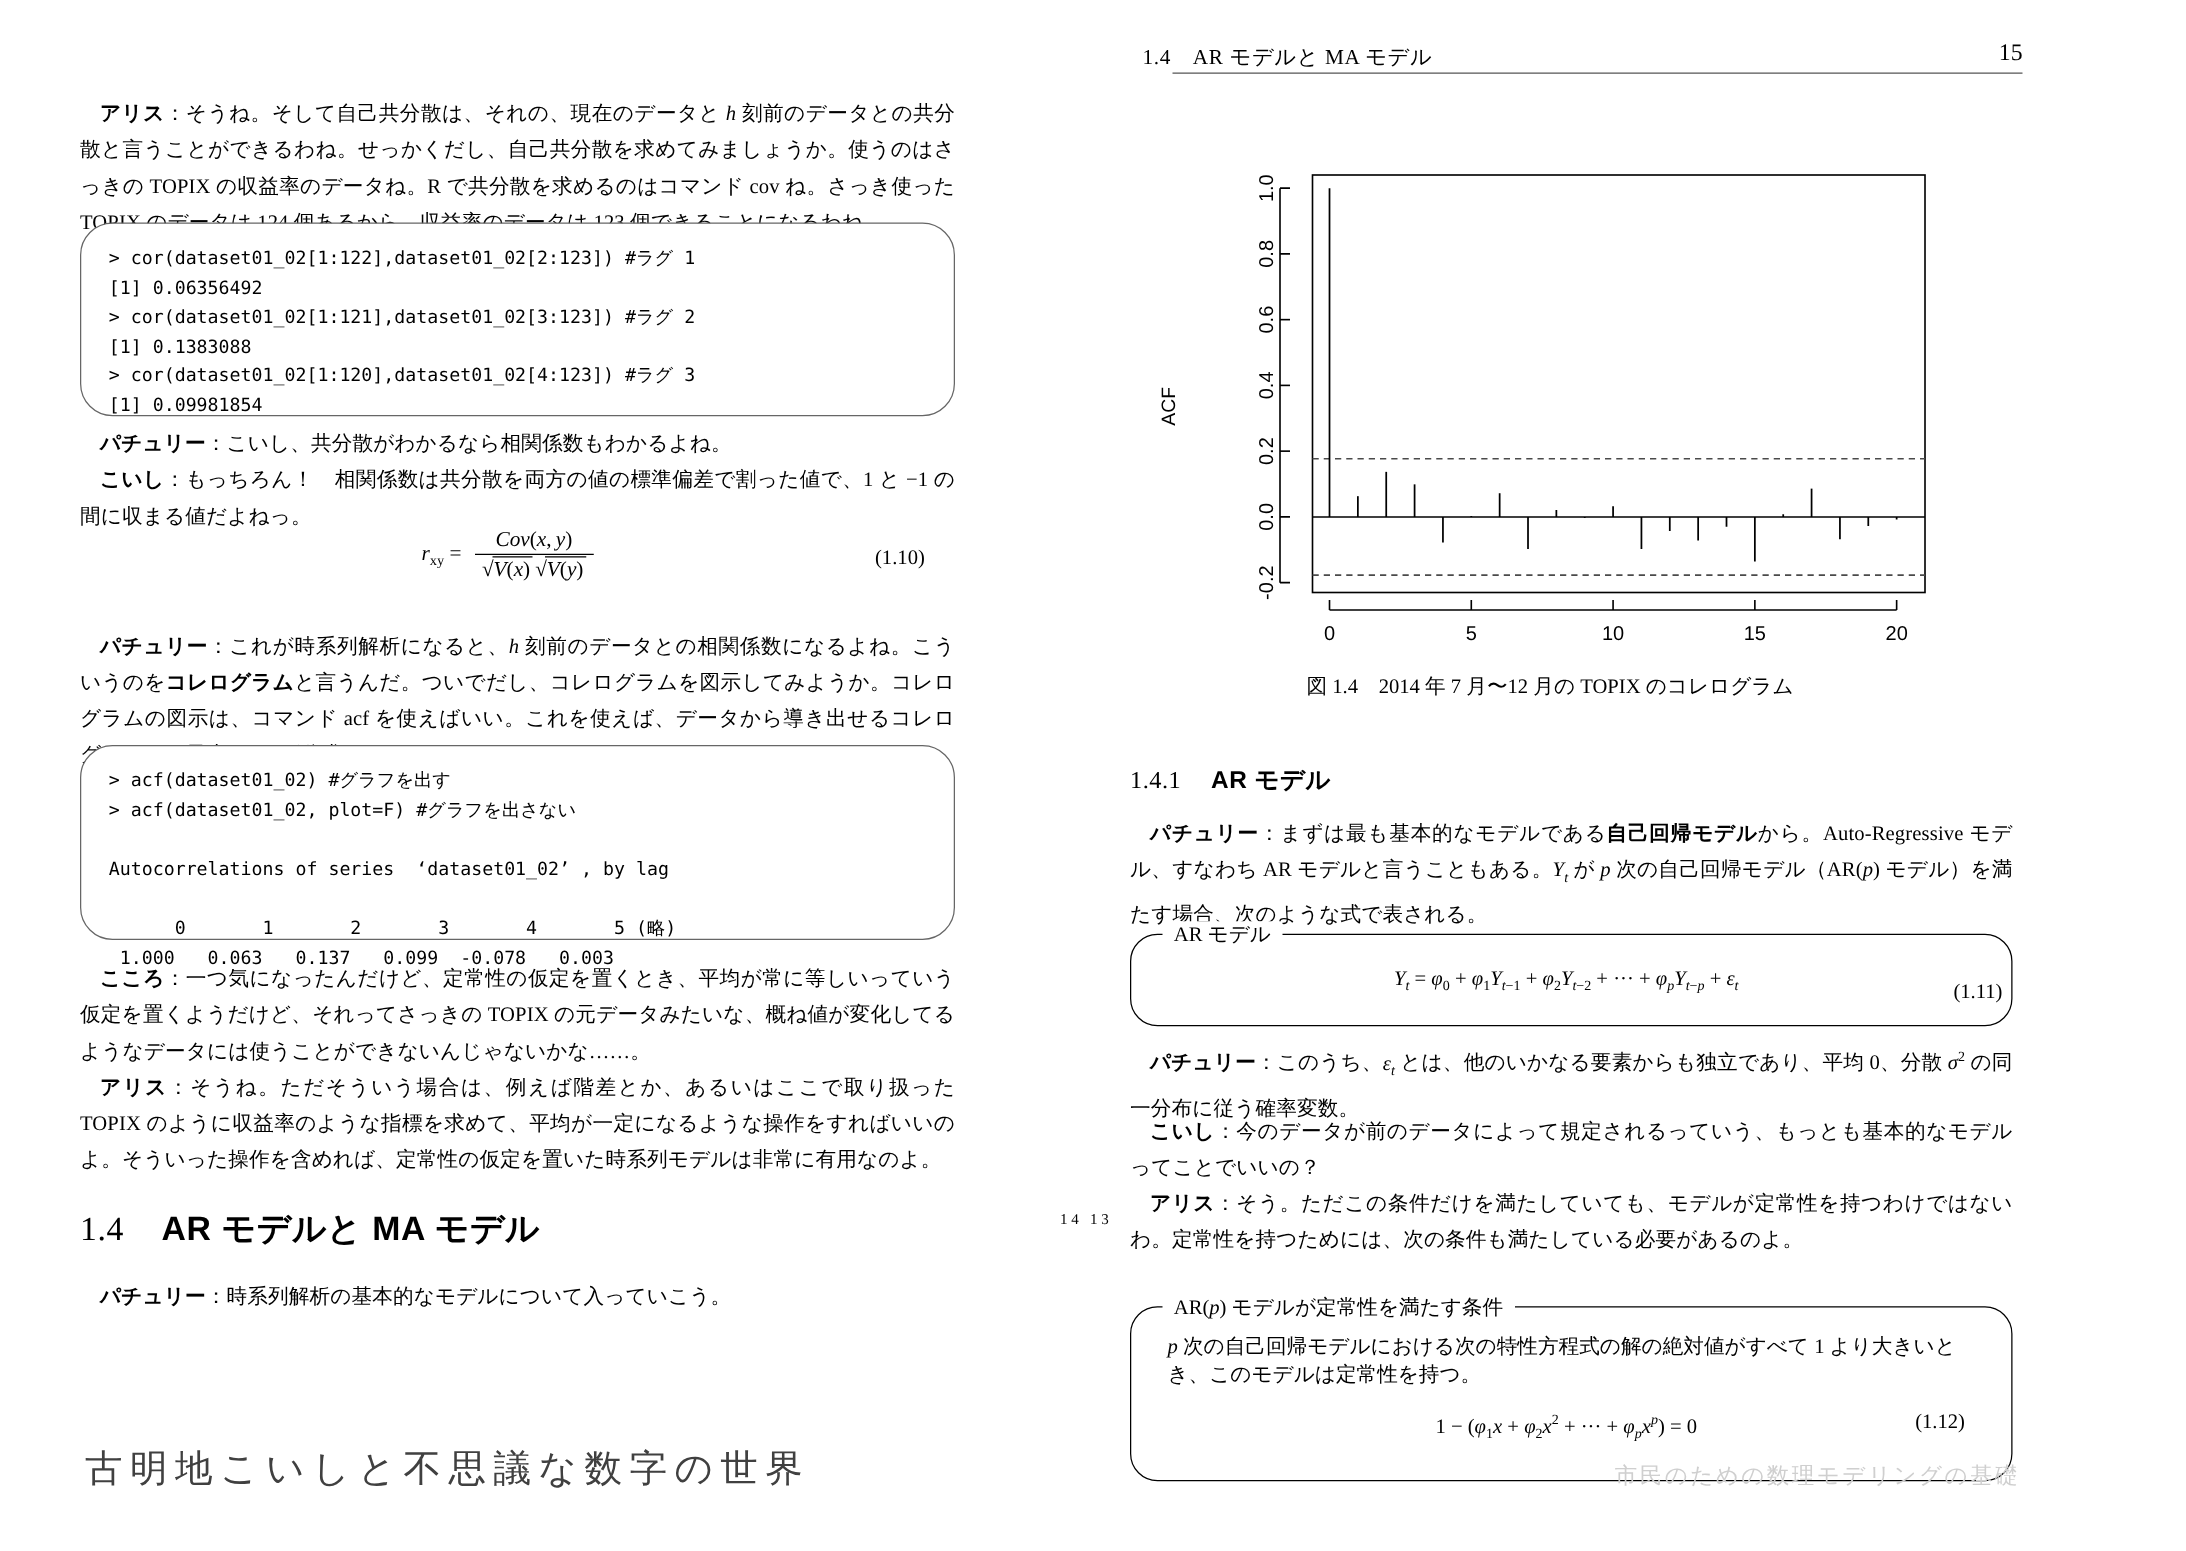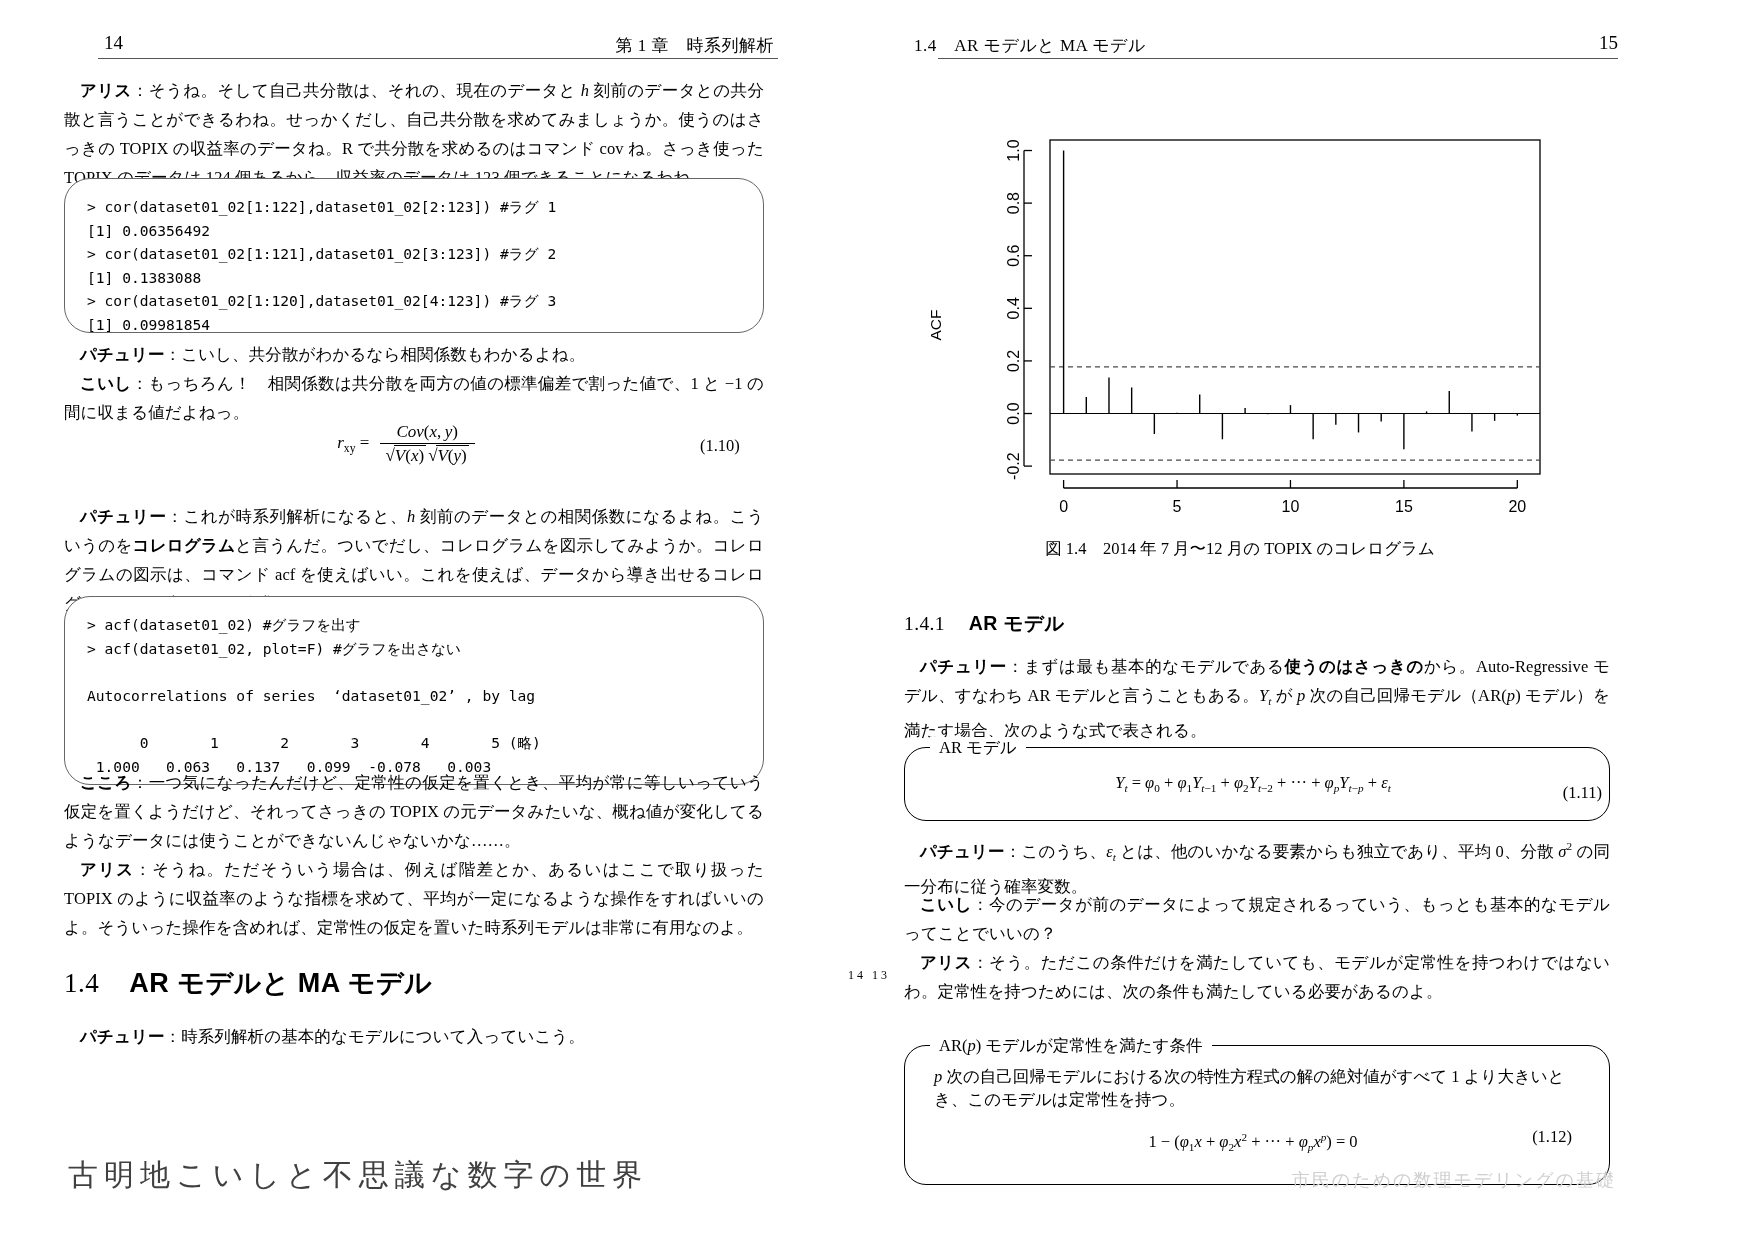--- a/index.html
+++ b/index.html
@@ -197,25 +197,20 @@
   }
   sub, sup { font-size: .68em; }
 </style>
 </head>
 <body>
 
 <div class="page">
 
   <div class="col col-left">
 
-    <div class="runhead">
-      <div class="rh-left">14</div>
-      <div class="rh-right">第 1 章　時系列解析</div>
-      <div class="rh-rule"></div>
-    </div>
 
     <div class="para" style="top:76px; left:24px; width:700px; text-indent:16px;">
       <span class="nm">アリス</span>：そうね。そして自己共分散は、それの、現在のデータと <em class="mathit">h</em> 刻前のデータとの共分散と言うことができるわね。せっかくだし、自己共分散を求めてみましょうか。使うのはさっきの TOPIX の収益率のデータね。R で共分散を求めるのはコマンド cov ね。さっき使った TOPIX のデータは 124 個あるから、収益率のデータは 123 個できることになるわね。
     </div>
 
     <div class="codebox" style="top:178px; left:24px; width:700px; height:155px;"><span>&gt; cor(dataset01_02[1:122],dataset01_02[2:123]) #ラグ 1</span>
 <span>[1] 0.06356492</span>
 <span>&gt; cor(dataset01_02[1:121],dataset01_02[3:123]) #ラグ 2</span>
 <span>[1] 0.1383088</span>
 <span>&gt; cor(dataset01_02[1:120],dataset01_02[4:123]) #ラグ 3</span>
@@ -239,21 +234,21 @@
           </span>
         </span>
       </span>
     </div>
     <div class="eqnum" style="top:436px; left:660px;">(1.10)</div>
 
     <div class="para" style="top:502px; left:24px; width:700px; text-indent:16px;">
       <span class="nm">パチュリー</span>：これが時系列解析になると、<em class="mathit">h</em> 刻前のデータとの相関係数になるよね。こういうのを<span class="bold">コレログラム</span>と言うんだ。ついでだし、コレログラムを図示してみようか。コレログラムの図示は、コマンド acf を使えばいい。これを使えば、データから導き出せるコレログラムが、最大 20 ラグ分求めることができるんだ。
     </div>
 
-    <div class="codebox" style="top:596px; left:24px; width:700px; height:189px; line-height:23.6px;"><span>&gt; acf(dataset01_02) #グラフを出す</span>
+    <div class="codebox" style="top:596px; left:24px; width:700px; height:156px; line-height:23.6px;"><span>&gt; acf(dataset01_02) #グラフを出す</span>
 <span>&gt; acf(dataset01_02, plot=F) #グラフを出さない</span>
 <span></span>
 <span>Autocorrelations of series  ‘dataset01_02’ , by lag</span>
 <span></span>
 <span>      0       1       2       3       4       5 (略)</span>
 <span> 1.000   0.063   0.137   0.099  -0.078   0.003</span></div>
 
     <div class="para" style="top:768px; left:24px; width:700px; text-indent:16px;">
       <span class="nm">こころ</span>：一つ気になったんだけど、定常性の仮定を置くとき、平均が常に等しいっていう仮定を置くようだけど、それってさっきの TOPIX の元データみたいな、概ね値が変化してるようなデータには使うことができないんじゃないかな……。
     </div>
@@ -344,21 +339,21 @@
 
       <div class="figcap" style="top:452px;">図 1.4　2014 年 7 月〜12 月の TOPIX のコレログラム</div>
     </div>
 
     <div class="h-subsec" style="top:610px; left:24px;">
       <span class="sn">1.4.1</span>
       <span style="display:inline-block; width:18px;"></span><b>AR モデル</b>
     </div>
 
     <div class="para" style="top:652px; left:24px; width:706px; text-indent:16px;">
-      <span class="nm">パチュリー</span>：まずは最も基本的なモデルである<span class="bold">使うのはさっきの</span>から。Auto-Regressive モデル、すなわち AR モデルと言うこともある。<em class="mathit">Y<sub>t</sub></em> が <em class="mathit">p</em> 次の自己回帰モデル（AR(<em class="mathit">p</em>) モデル）を満たす場合、次のような式で表される。
+      <span class="nm">パチュリー</span>：まずは最も基本的なモデルである<span class="bold">自己回帰モデル</span>から。Auto-Regressive モデル、すなわち AR モデルと言うこともある。<em class="mathit">Y<sub>t</sub></em> が <em class="mathit">p</em> 次の自己回帰モデル（AR(<em class="mathit">p</em>) モデル）を満たす場合、次のような式で表される。
     </div>
 
     <div class="tbox" style="top:737px; left:24px; width:706px; height:84px;">
       <div class="tb-frame"></div>
       <div class="tb-title">AR モデル</div>
       <div class="tb-body" style="text-align:center; padding-top:34px;">
         <span>
           <em class="mathit">Y<sub>t</sub></em> = <em class="mathit">φ</em><sub>0</sub> + <em class="mathit">φ</em><sub>1</sub><em class="mathit">Y</em><sub><em class="mathit">t</em>−1</sub> + <em class="mathit">φ</em><sub>2</sub><em class="mathit">Y</em><sub><em class="mathit">t</em>−2</sub> + ··· + <em class="mathit">φ<sub>p</sub></em><em class="mathit">Y</em><sub><em class="mathit">t</em>−<em class="mathit">p</em></sub> + <em class="mathit">ε<sub>t</sub></em>
         </span>
         <span class="eqnum" style="right:8px; top:44px; left:auto; position:absolute;">(1.11)</span>

